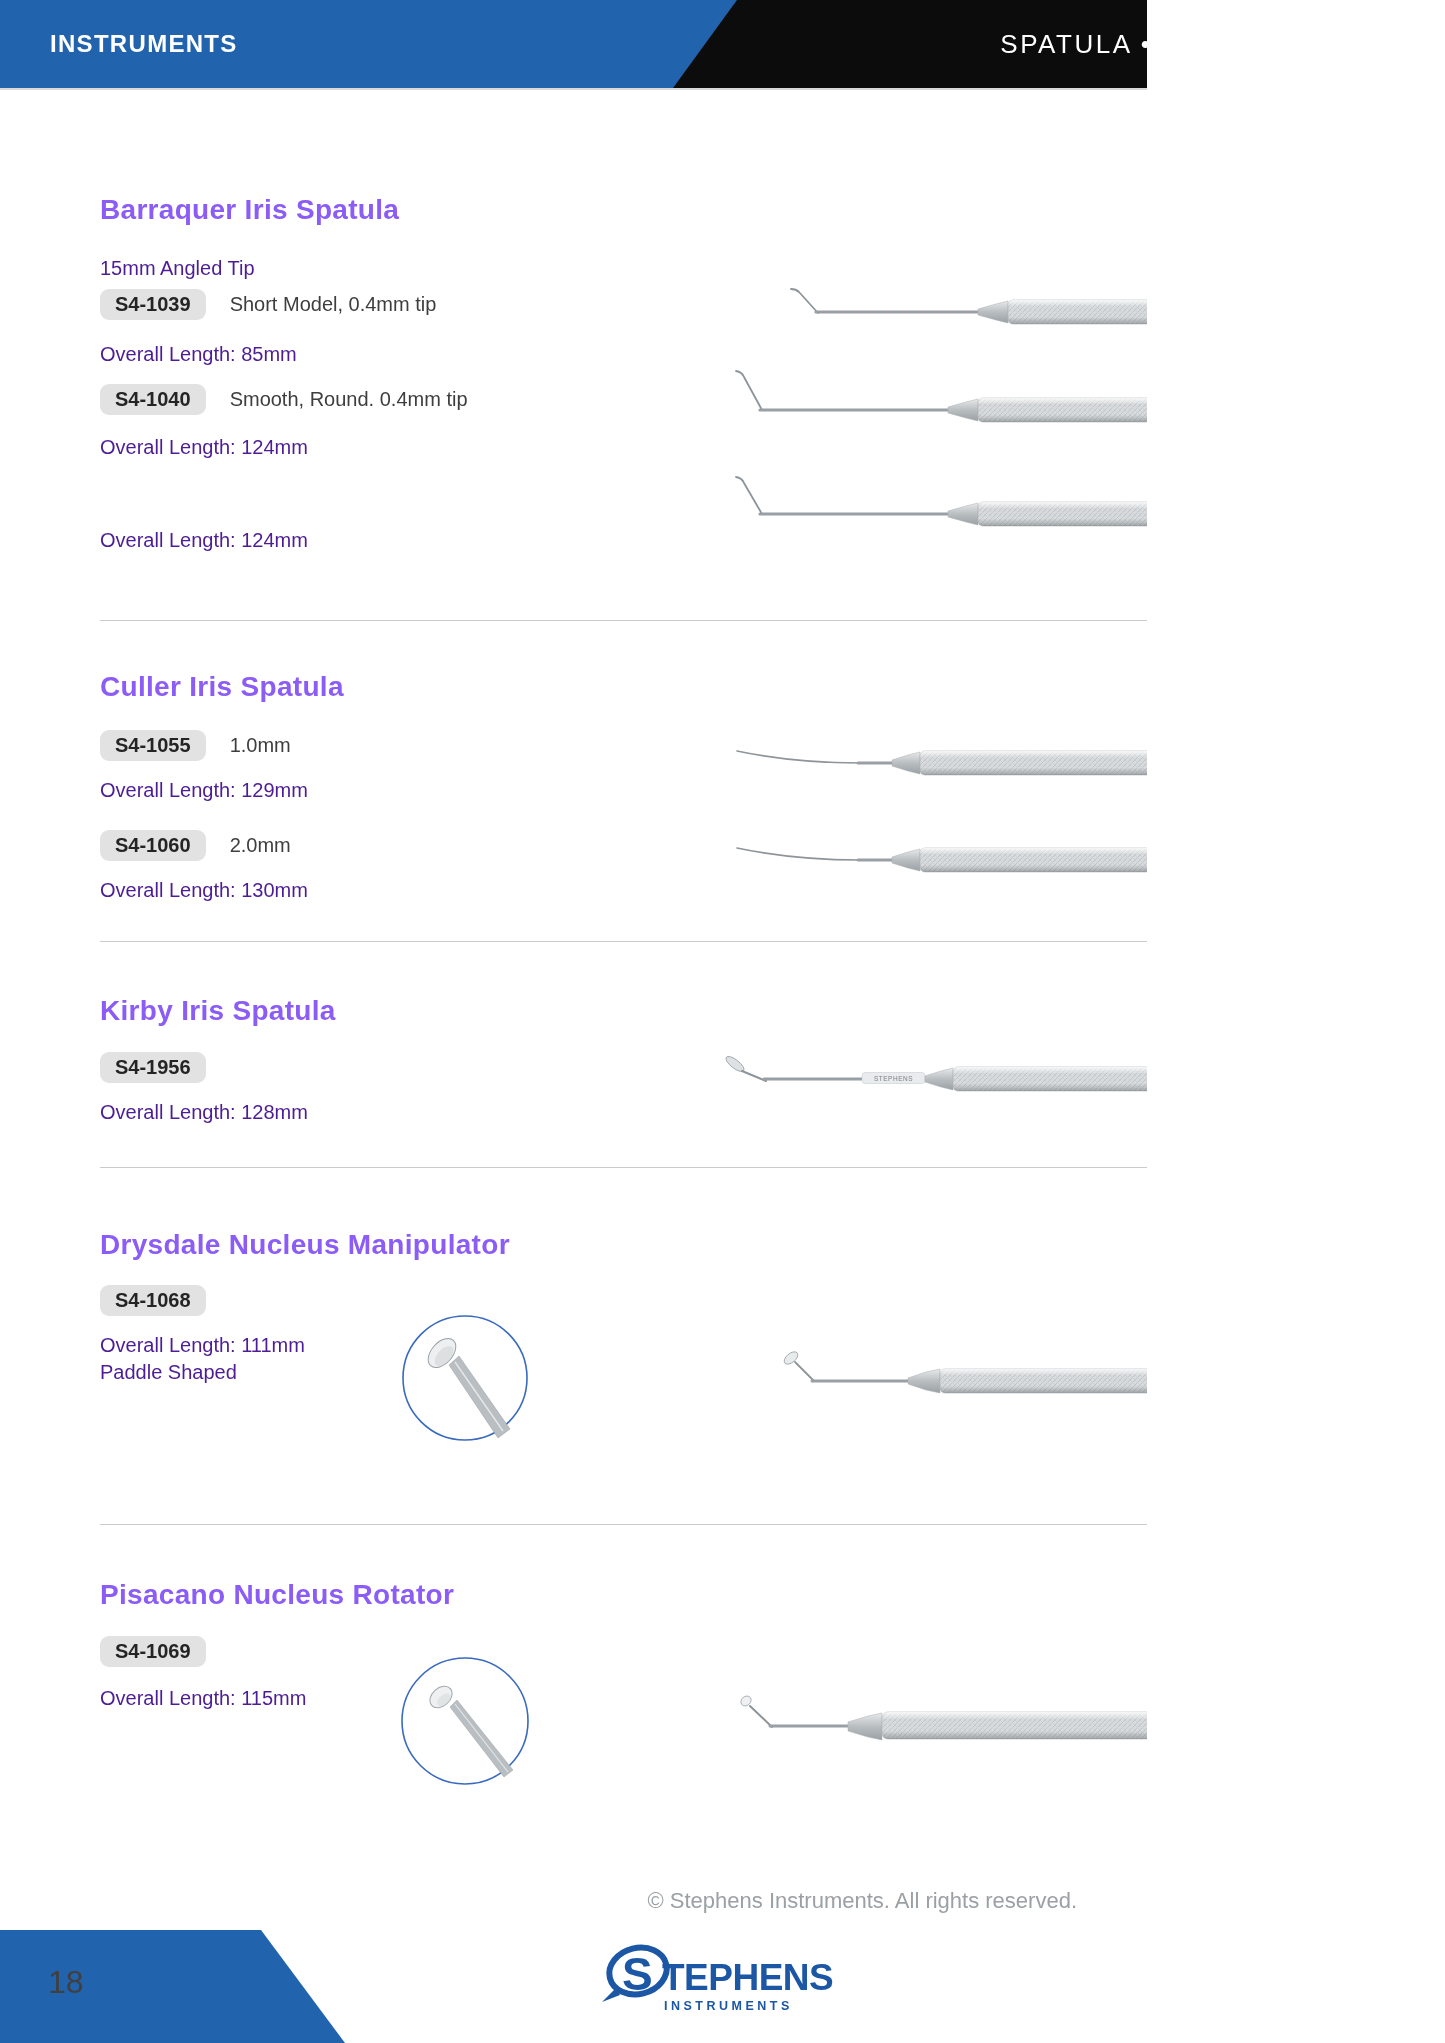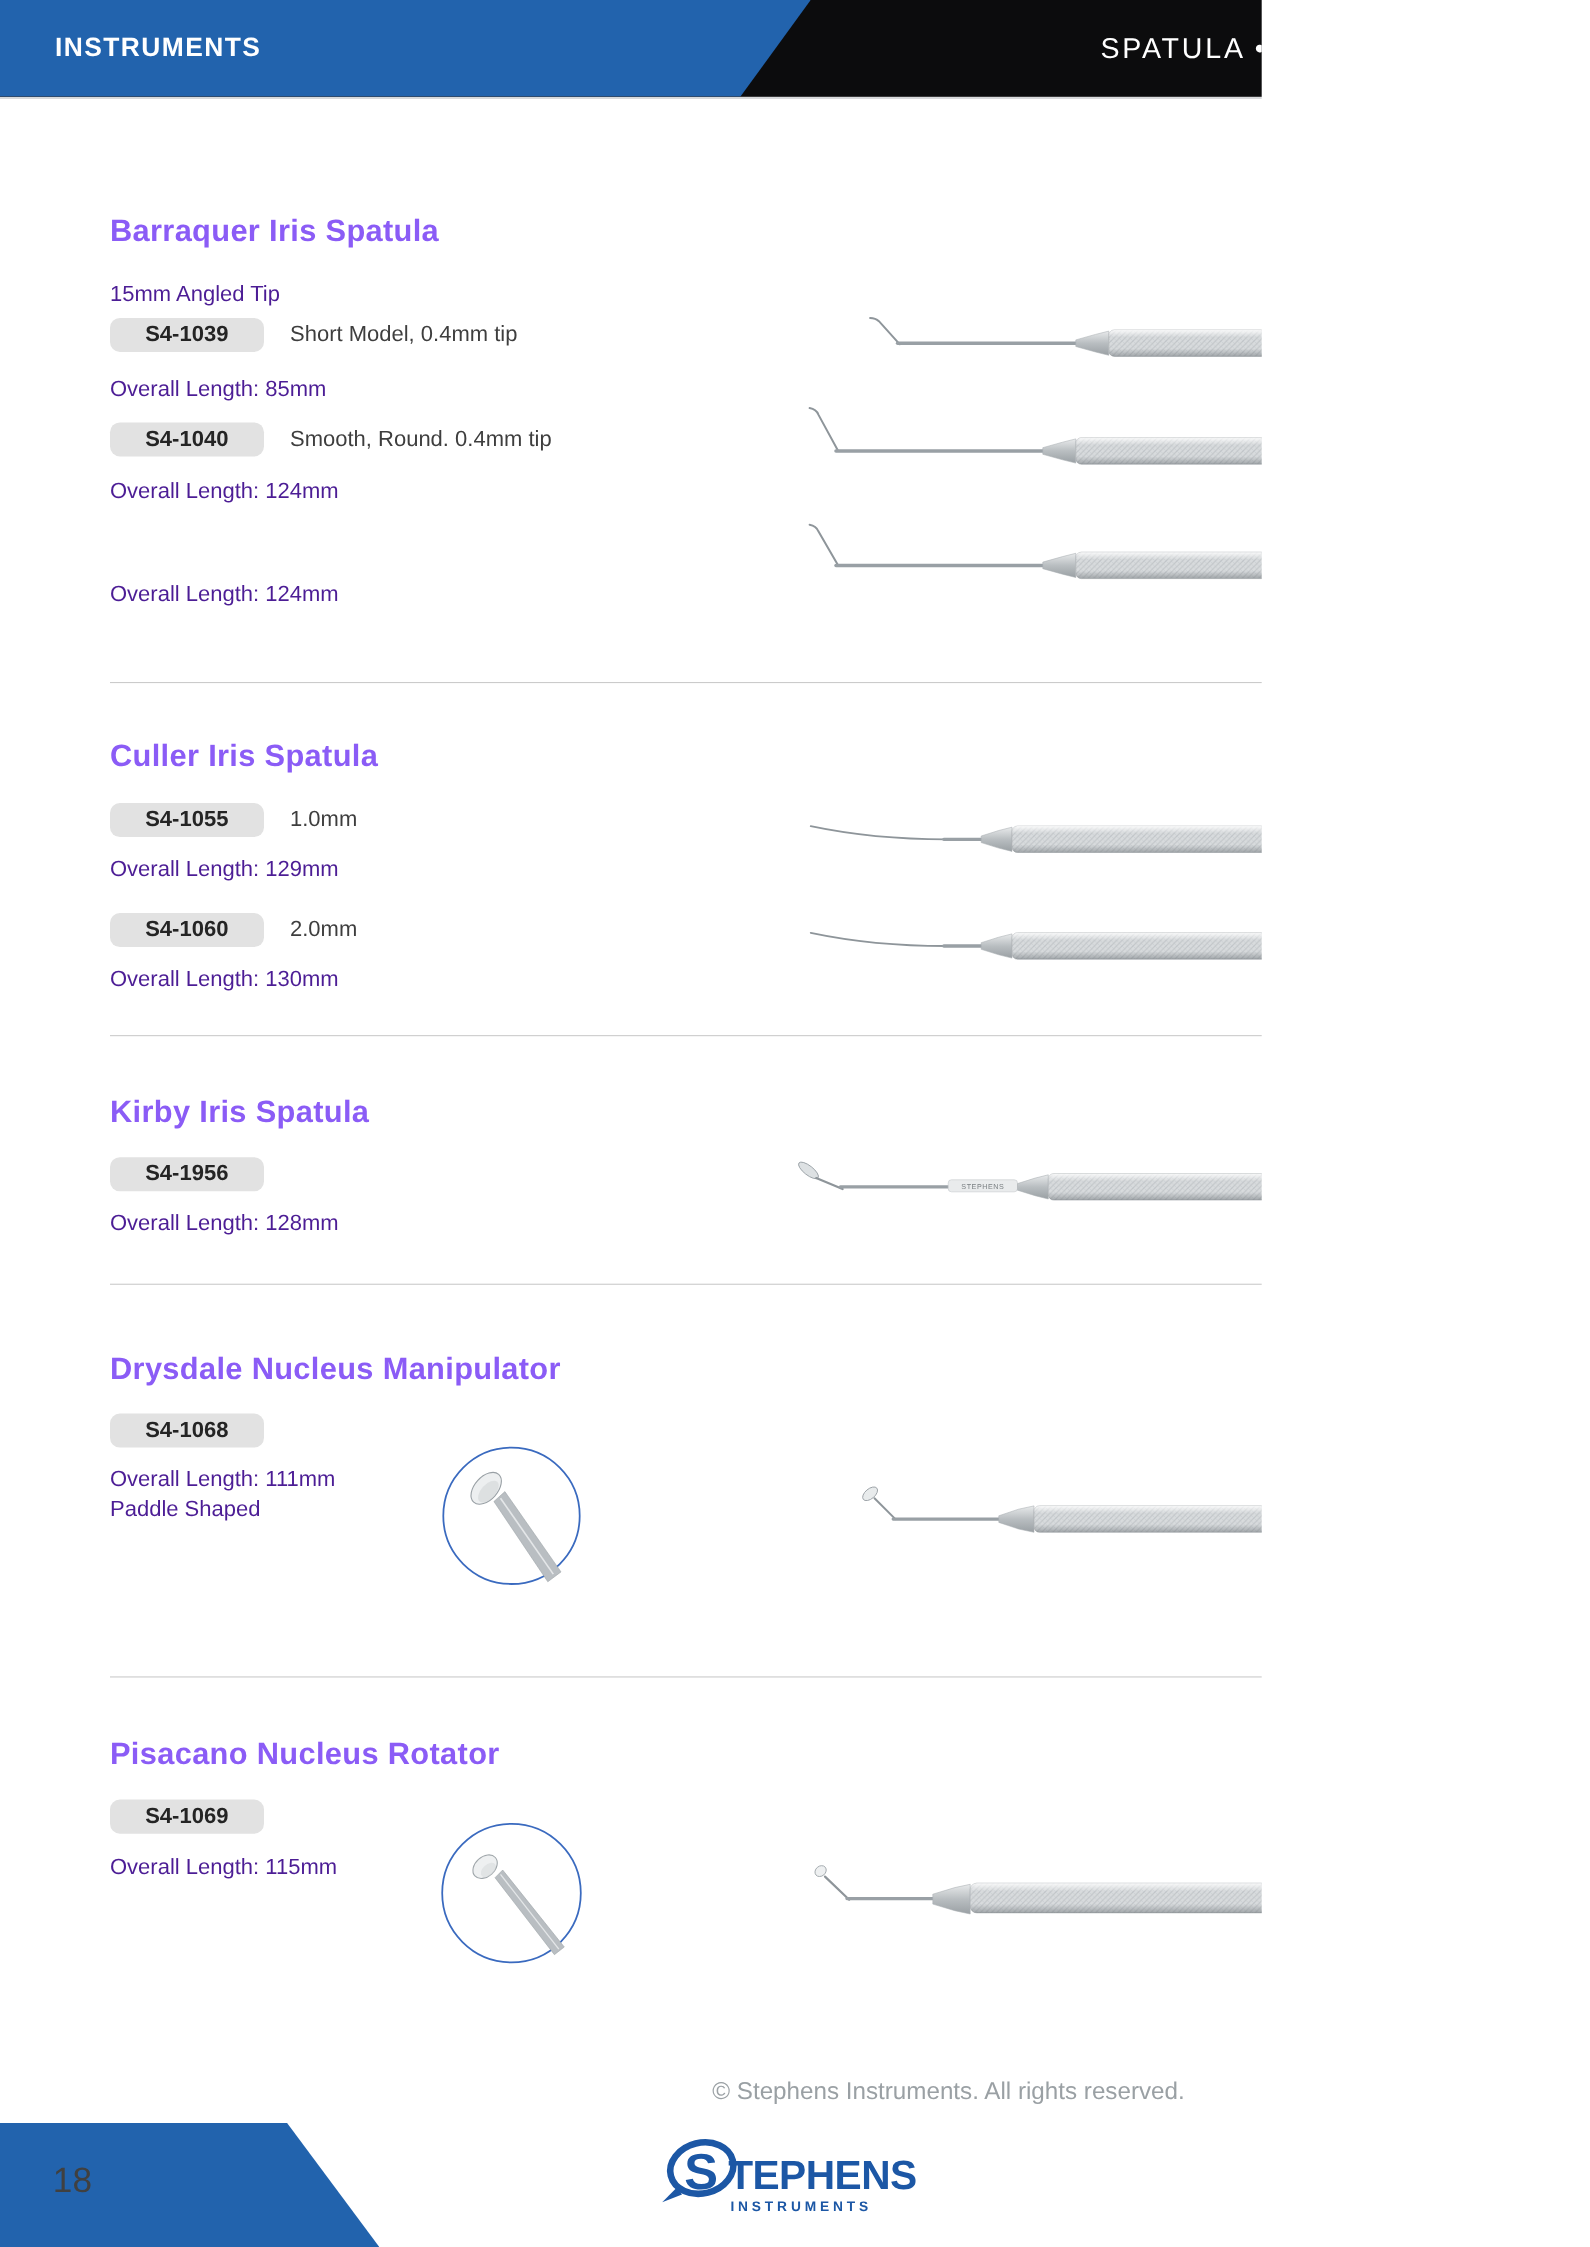--- a/index.html
+++ b/index.html
@@ -14,21 +14,21 @@
   .hdr-left{position:absolute;left:50px;top:50%;transform:translateY(-50%);
             color:#ffffff;font-size:24px;font-weight:bold;letter-spacing:1.3px;}
   .hdr-right{position:absolute;right:70px;top:50%;transform:translateY(-50%);
              color:#ffffff;font-size:26px;font-weight:400;letter-spacing:2.5px;}
 
   
   .sec-title{position:absolute;left:100px;margin:0;color:#8b5cf6;
              font-size:28px;font-weight:bold;letter-spacing:.3px;}
   .sub,.len{position:absolute;left:100px;color:#4c1d95;font-size:20px;}
   .item-row{position:absolute;left:100px;display:flex;align-items:center;gap:24px;}
-  .sku{background:#e2e2e2;border-radius:9px;padding:4px 32px;
+  .sku{background:#e2e2e2;border-radius:9px;padding:4px 15px;
        font-size:20px;font-weight:bold;color:#242424;}
   .desc{font-size:20px;color:#3e3e3e;}
   .divider{position:absolute;left:100px;width:1245px;height:1px;background:#cbcbcb;}
 
   .art{position:absolute;top:0;left:0;}
 
   
   .foot-blue{position:absolute;left:0;top:1930px;width:345px;height:113px;background:#2263ad;
              clip-path:polygon(0 0,261px 0,345px 100%,0 100%);}
   .page-num{position:absolute;left:48px;top:1964px;color:#404040;font-size:32px;}

